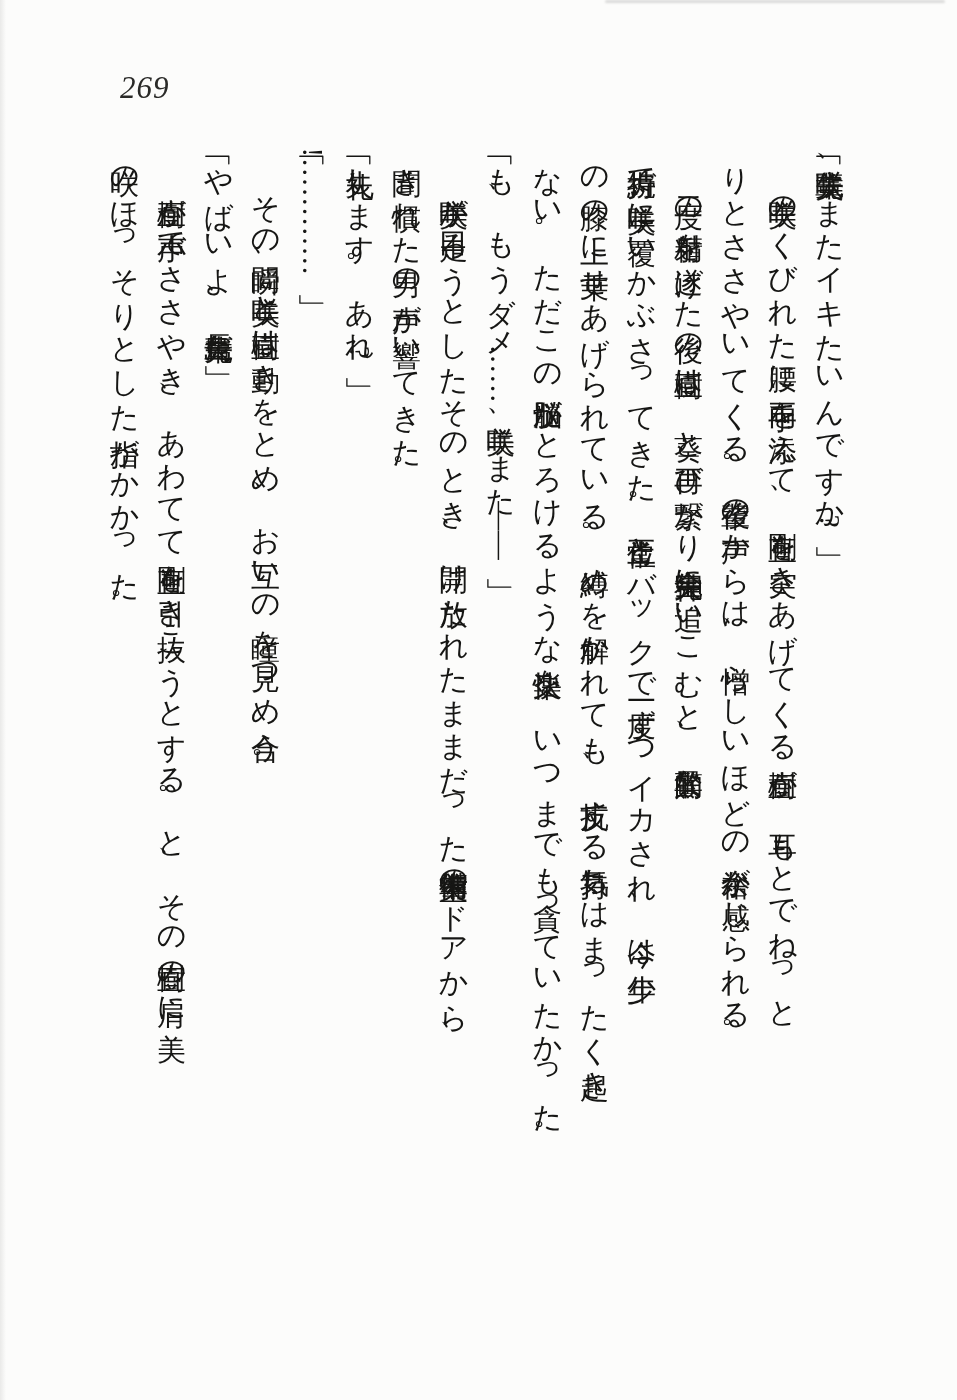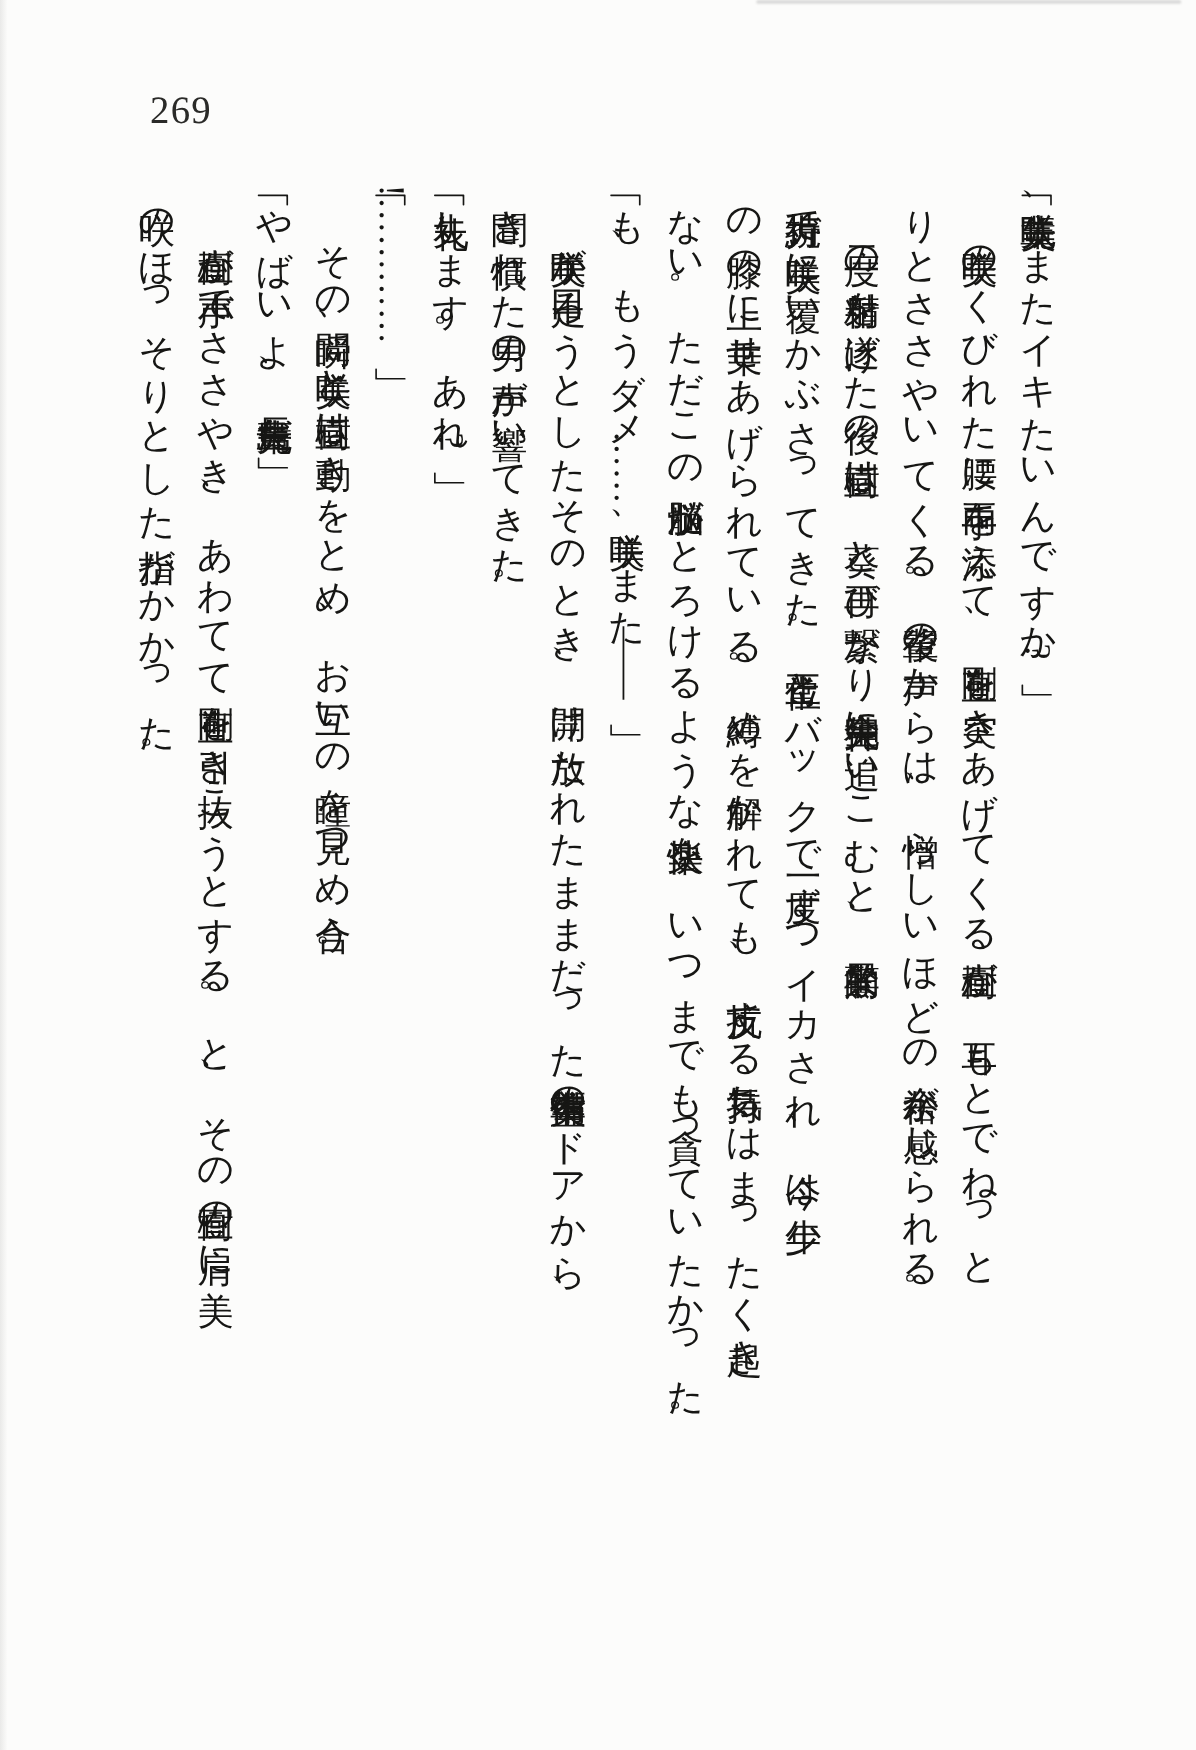--- a/index.html
+++ b/index.html
@@ -33,20 +33,21 @@
     left: 0;
     width: 6px;
     height: 100%;
     background: linear-gradient(to right, rgba(150,150,148,0.18), rgba(150,150,148,0));
   }
   .page-number {
     position: absolute;
     top: 70px;
     left: 120px;
     font-size: 31px;
+    font-style: italic;
     letter-spacing: 1px;
     color: #2a2a28;
   }
   .body-text {
     position: absolute;
     top: 147px;
     right: 104px;
     height: 1112px;
     writing-mode: vertical-rl;
     text-orientation: mixed;

